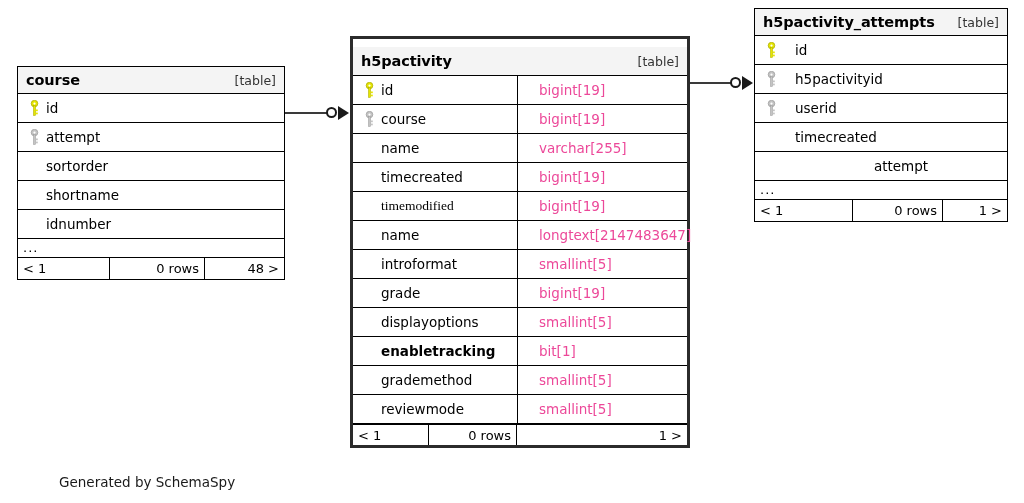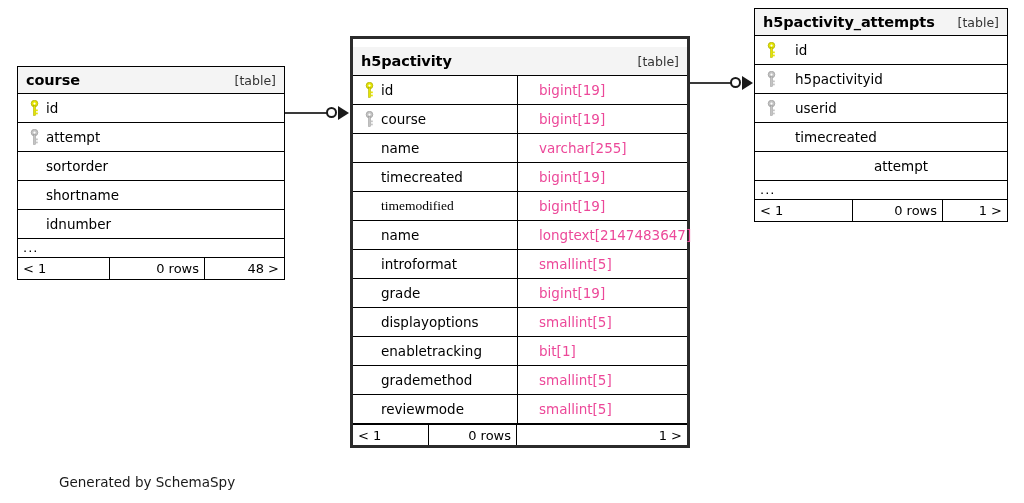--- a/index.html
+++ b/index.html
@@ -337,21 +337,21 @@
 
     <div class="ent-row">
       <div class="col-name" style="width:164px;">
         <span class="keyslot"></span>
         <span class="colname-text">displayoptions</span>
       </div>
       <div class="col-type">smallint[5]</div>
     </div>
 
     <div class="ent-row">
-      <div class="col-name" style="width:164px;">
+      <div class="col-name" style="width:164px;font-weight:bold;">
         <span class="keyslot"></span>
         <span class="colname-text">enabletracking</span>
       </div>
       <div class="col-type">bit[1]</div>
     </div>
 
     <div class="ent-row">
       <div class="col-name" style="width:164px;">
         <span class="keyslot"></span>
         <span class="colname-text">grademethod</span>

